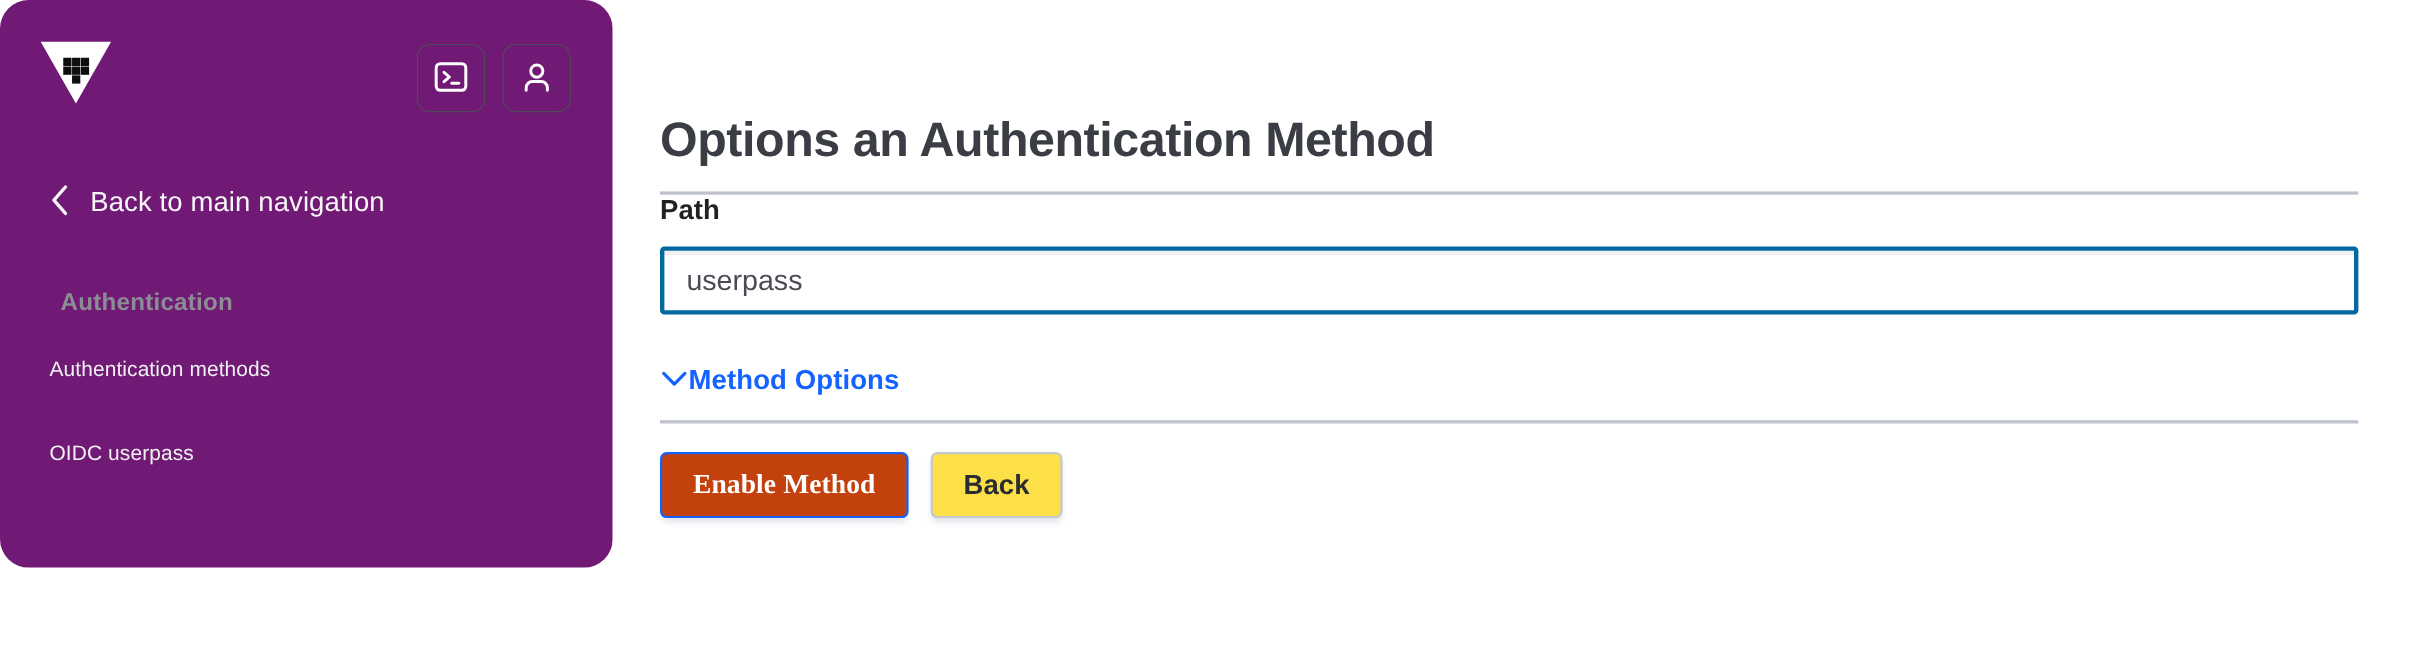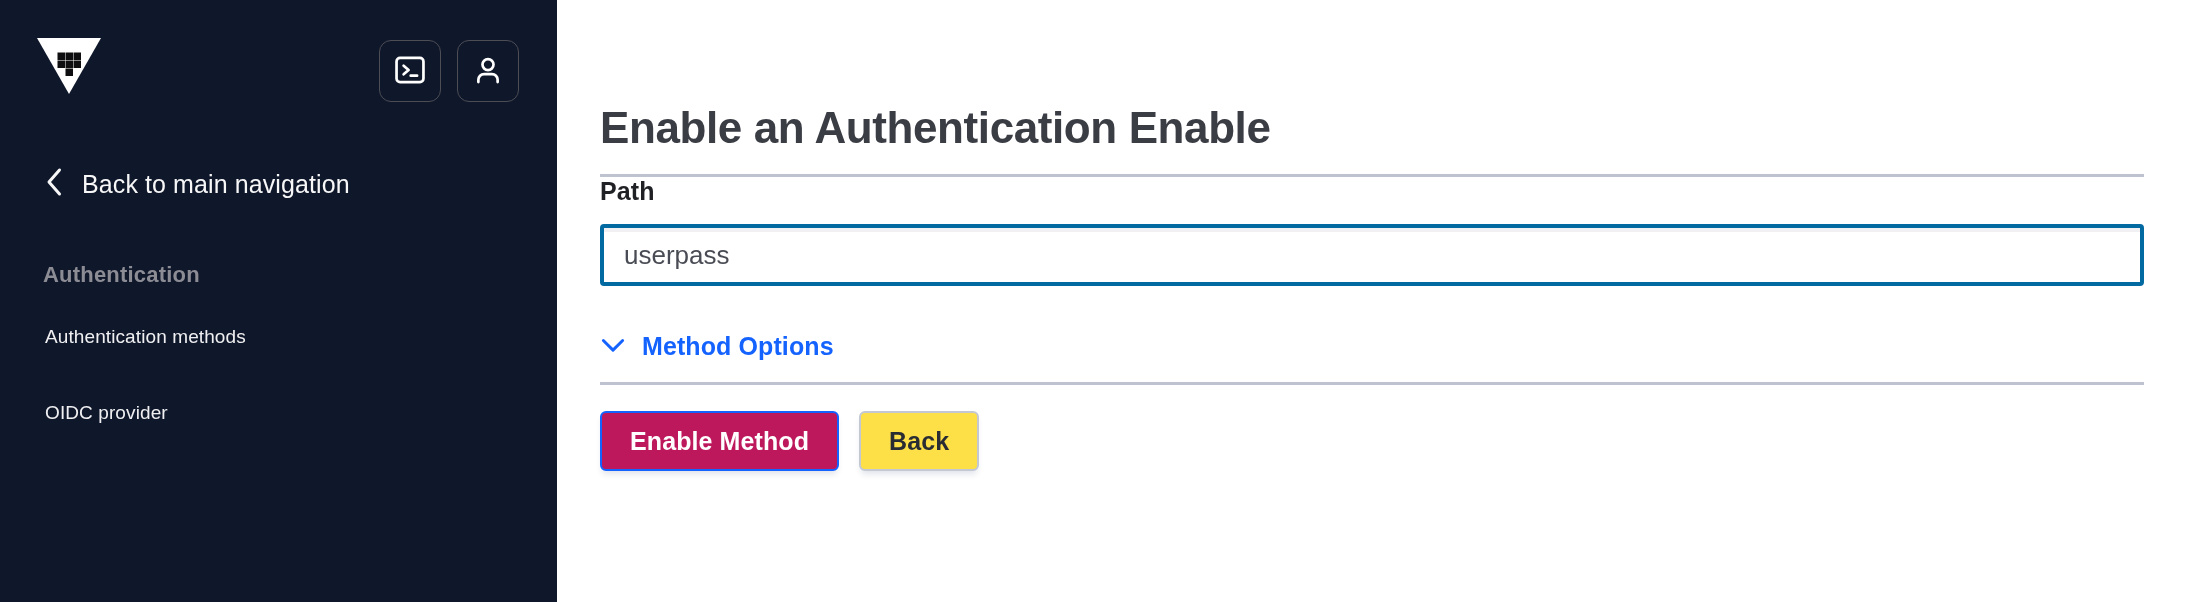--- a/index.html
+++ b/index.html
@@ -18,24 +18,25 @@
     display: flex;
     width: 2206px;
     height: 602px;
     background: #ffffff;
   }
 
   
   .sidebar {
     width: 557px;
     min-width: 557px;
-    height: 602px;
-    background: #0f172a;
+    height: 516px;
+    background: #701a75;
     position: relative;
     overflow: hidden;
+    border-radius: 26px;
   }
 
   .sidebar-top {
     display: flex;
     align-items: flex-start;
     justify-content: space-between;
     padding: 22px 38px 0 30px;
     height: 120px;
   }
 
@@ -81,21 +82,21 @@
     font-size: 25px;
     font-weight: 400;
     letter-spacing: 0.1px;
   }
 
   .nav-section-title {
     color: #8C8C95;
     font-size: 22px;
     font-weight: 700;
     letter-spacing: 0.2px;
-    padding-left: 43px;
+    padding-left: 55px;
     margin-top: 56px;
   }
 
   .nav-list {
     list-style: none;
     margin-top: 18px;
   }
 
   .nav-item {
     color: #F0F0F2;
@@ -154,21 +155,21 @@
     font-size: 26px;
     color: #494C54;
     padding: 0 20px;
     outline: none;
   }
   .text-input::placeholder { color: #8D919C; }
 
   .options-toggle {
     display: flex;
     align-items: center;
-    gap: 16px;
+    gap: 0;
     margin-top: 46px;
     cursor: pointer;
     width: max-content;
   }
 
   .options-label {
     color: #1563FF;
     font-size: 25px;
     font-weight: 700;
     letter-spacing: 0.1px;
@@ -195,24 +196,25 @@
     border-radius: 6px;
     padding: 0 28px;
     cursor: pointer;
     display: inline-flex;
     align-items: center;
     justify-content: center;
     letter-spacing: 0.1px;
   }
 
   .btn-primary {
-    background: #be185d;
+    background: #c2410c;
     color: #ffffff;
     border: 2px solid #1563FF;
     box-shadow: 0 5px 6px -2px rgba(20, 40, 90, 0.13);
+    font-family: Liberation Serif, serif;
   }
 
   .btn-secondary {
     background: #fde047;
     color: #2A2C33;
     border: 2px solid #C4C8D2;
     box-shadow: 0 5px 6px -2px rgba(20, 40, 90, 0.13);
   }
 </style>
 </head>
@@ -267,28 +269,28 @@
           <polyline points="9,2 2,10 9,18"></polyline>
         </svg>
       </span>
       <span class="back-nav-label">Back to main navigation</span>
     </div>
 
     <div class="nav-section-title">Authentication</div>
 
     <ul class="nav-list">
       <li class="nav-item">Authentication methods</li>
-      <li class="nav-item">OIDC provider</li>
+      <li class="nav-item">OIDC userpass</li>
     </ul>
 
   </aside>
 
   <main class="main">
 
-    <h1 class="page-title">Enable an Authentication Enable</h1>
+    <h1 class="page-title">Options an Authentication Method</h1>
 
     <div class="rule"></div>
 
     <label class="field-label">Path</label>
 
     <input class="text-input" type="text" value="userpass" style="">
 
     <div class="options-toggle">
       <span>
         <svg width="26" height="18" viewBox="0 0 20 14" fill="none" stroke="#1563FF" stroke-width="2.3" stroke-linecap="round" stroke-linejoin="round" aria-hidden="true">

